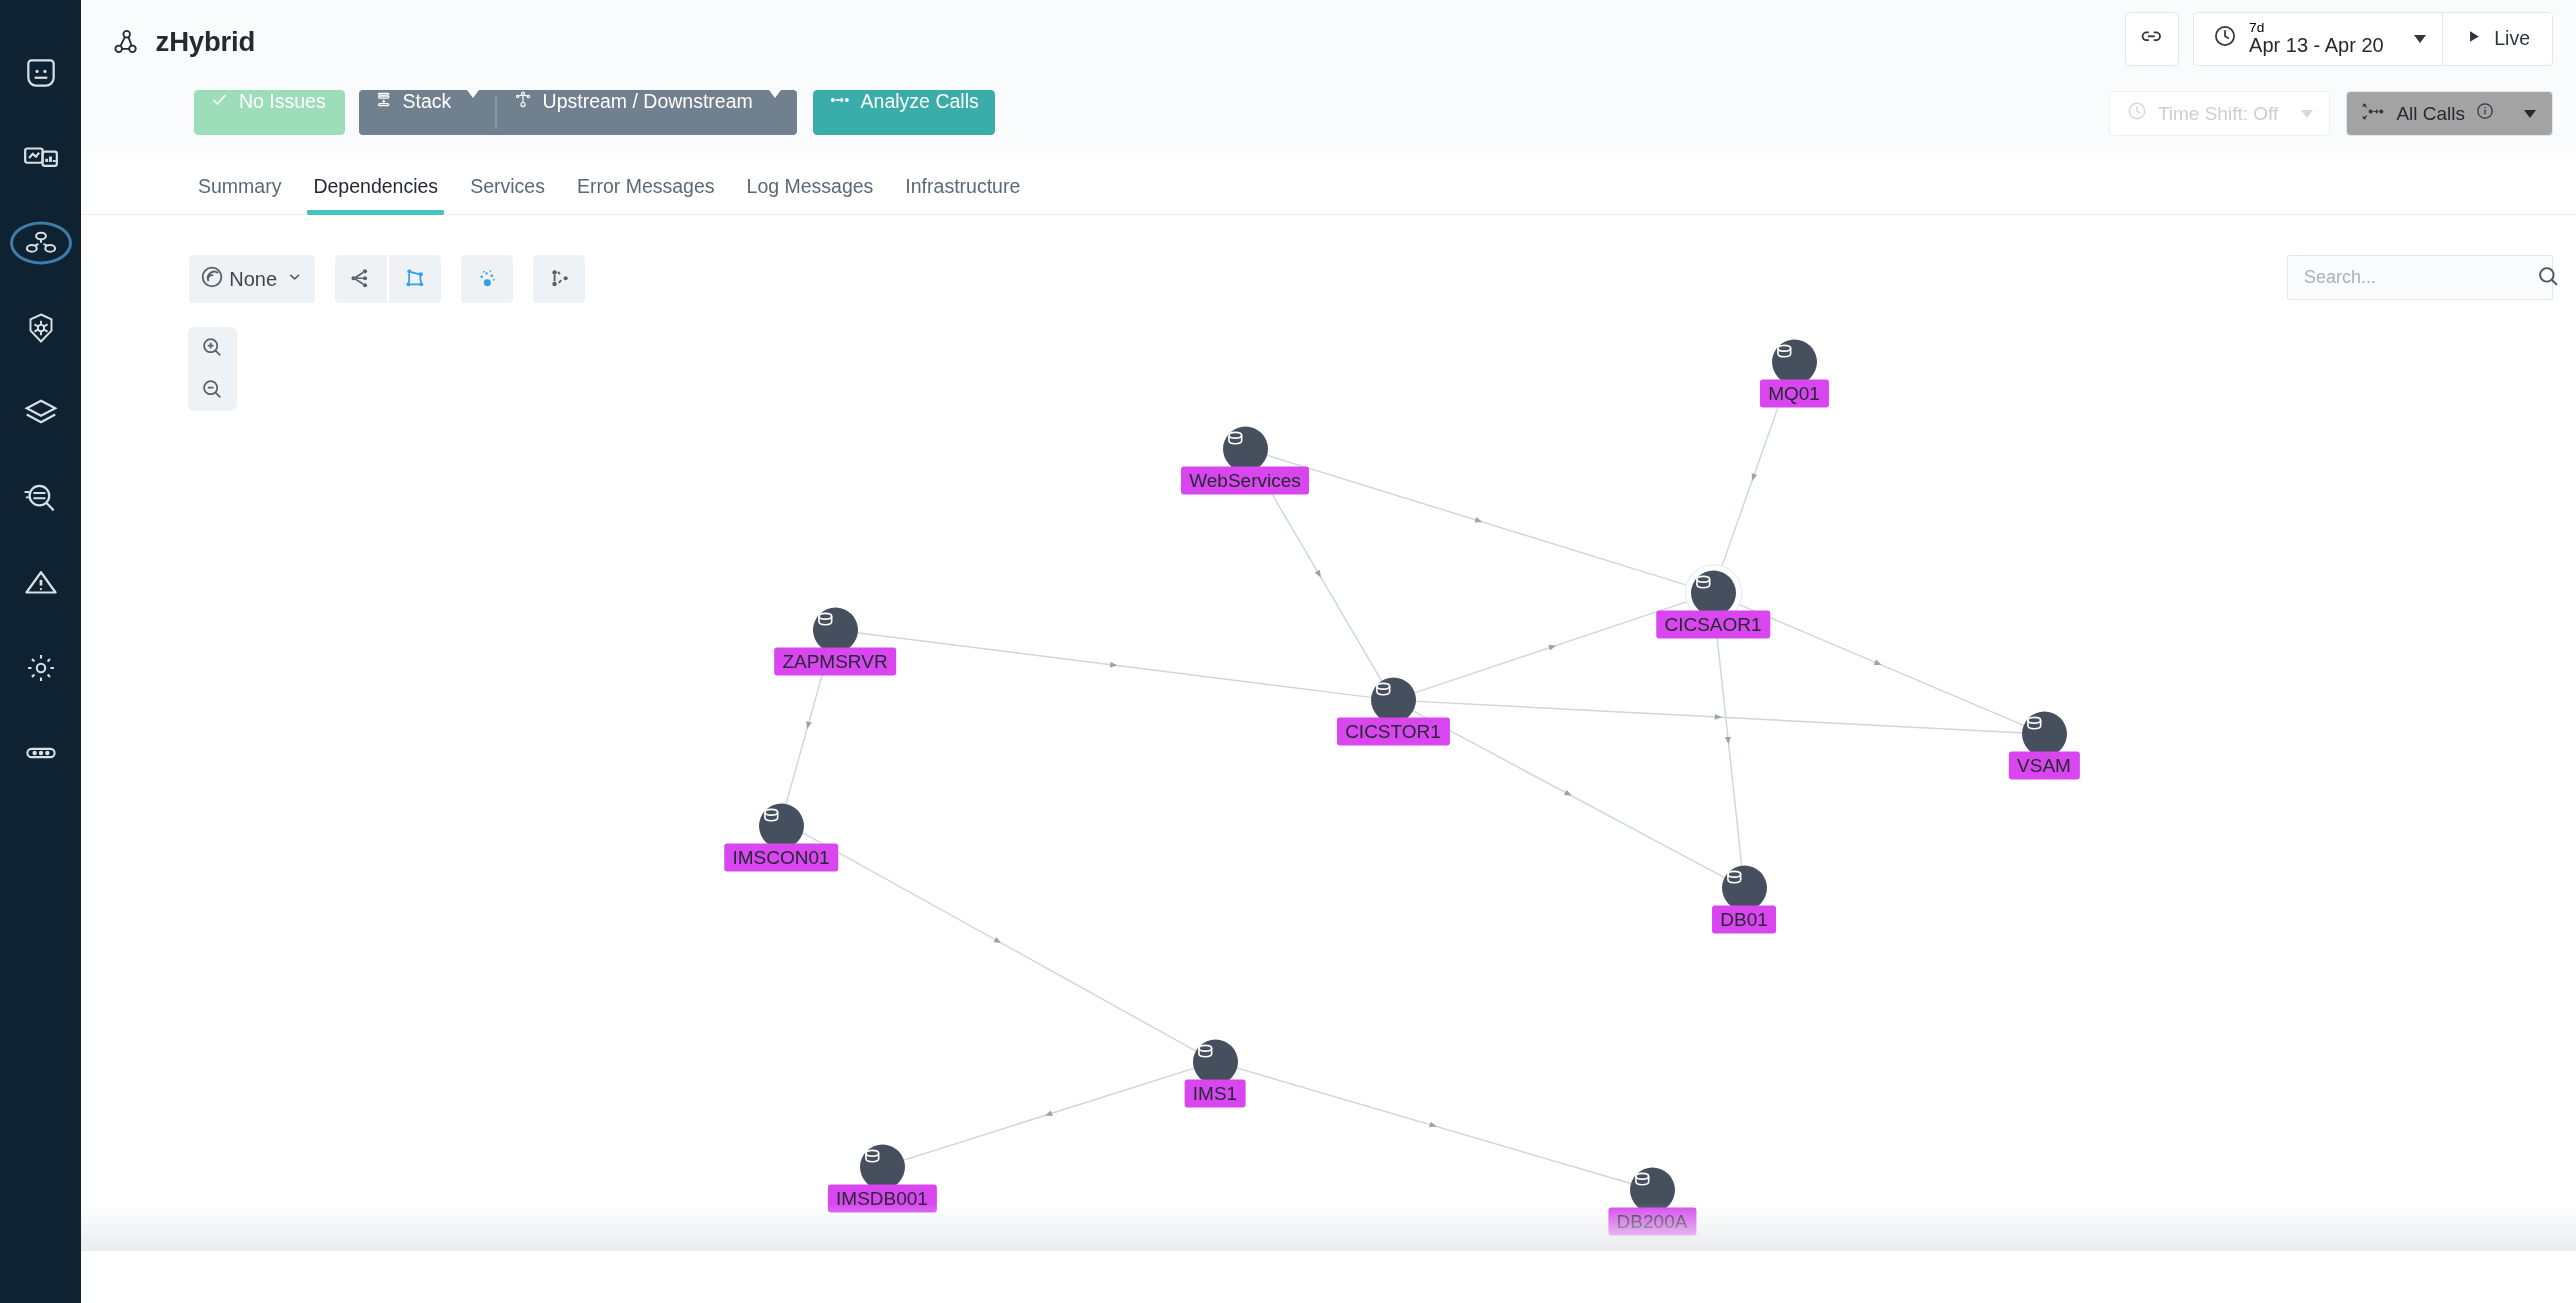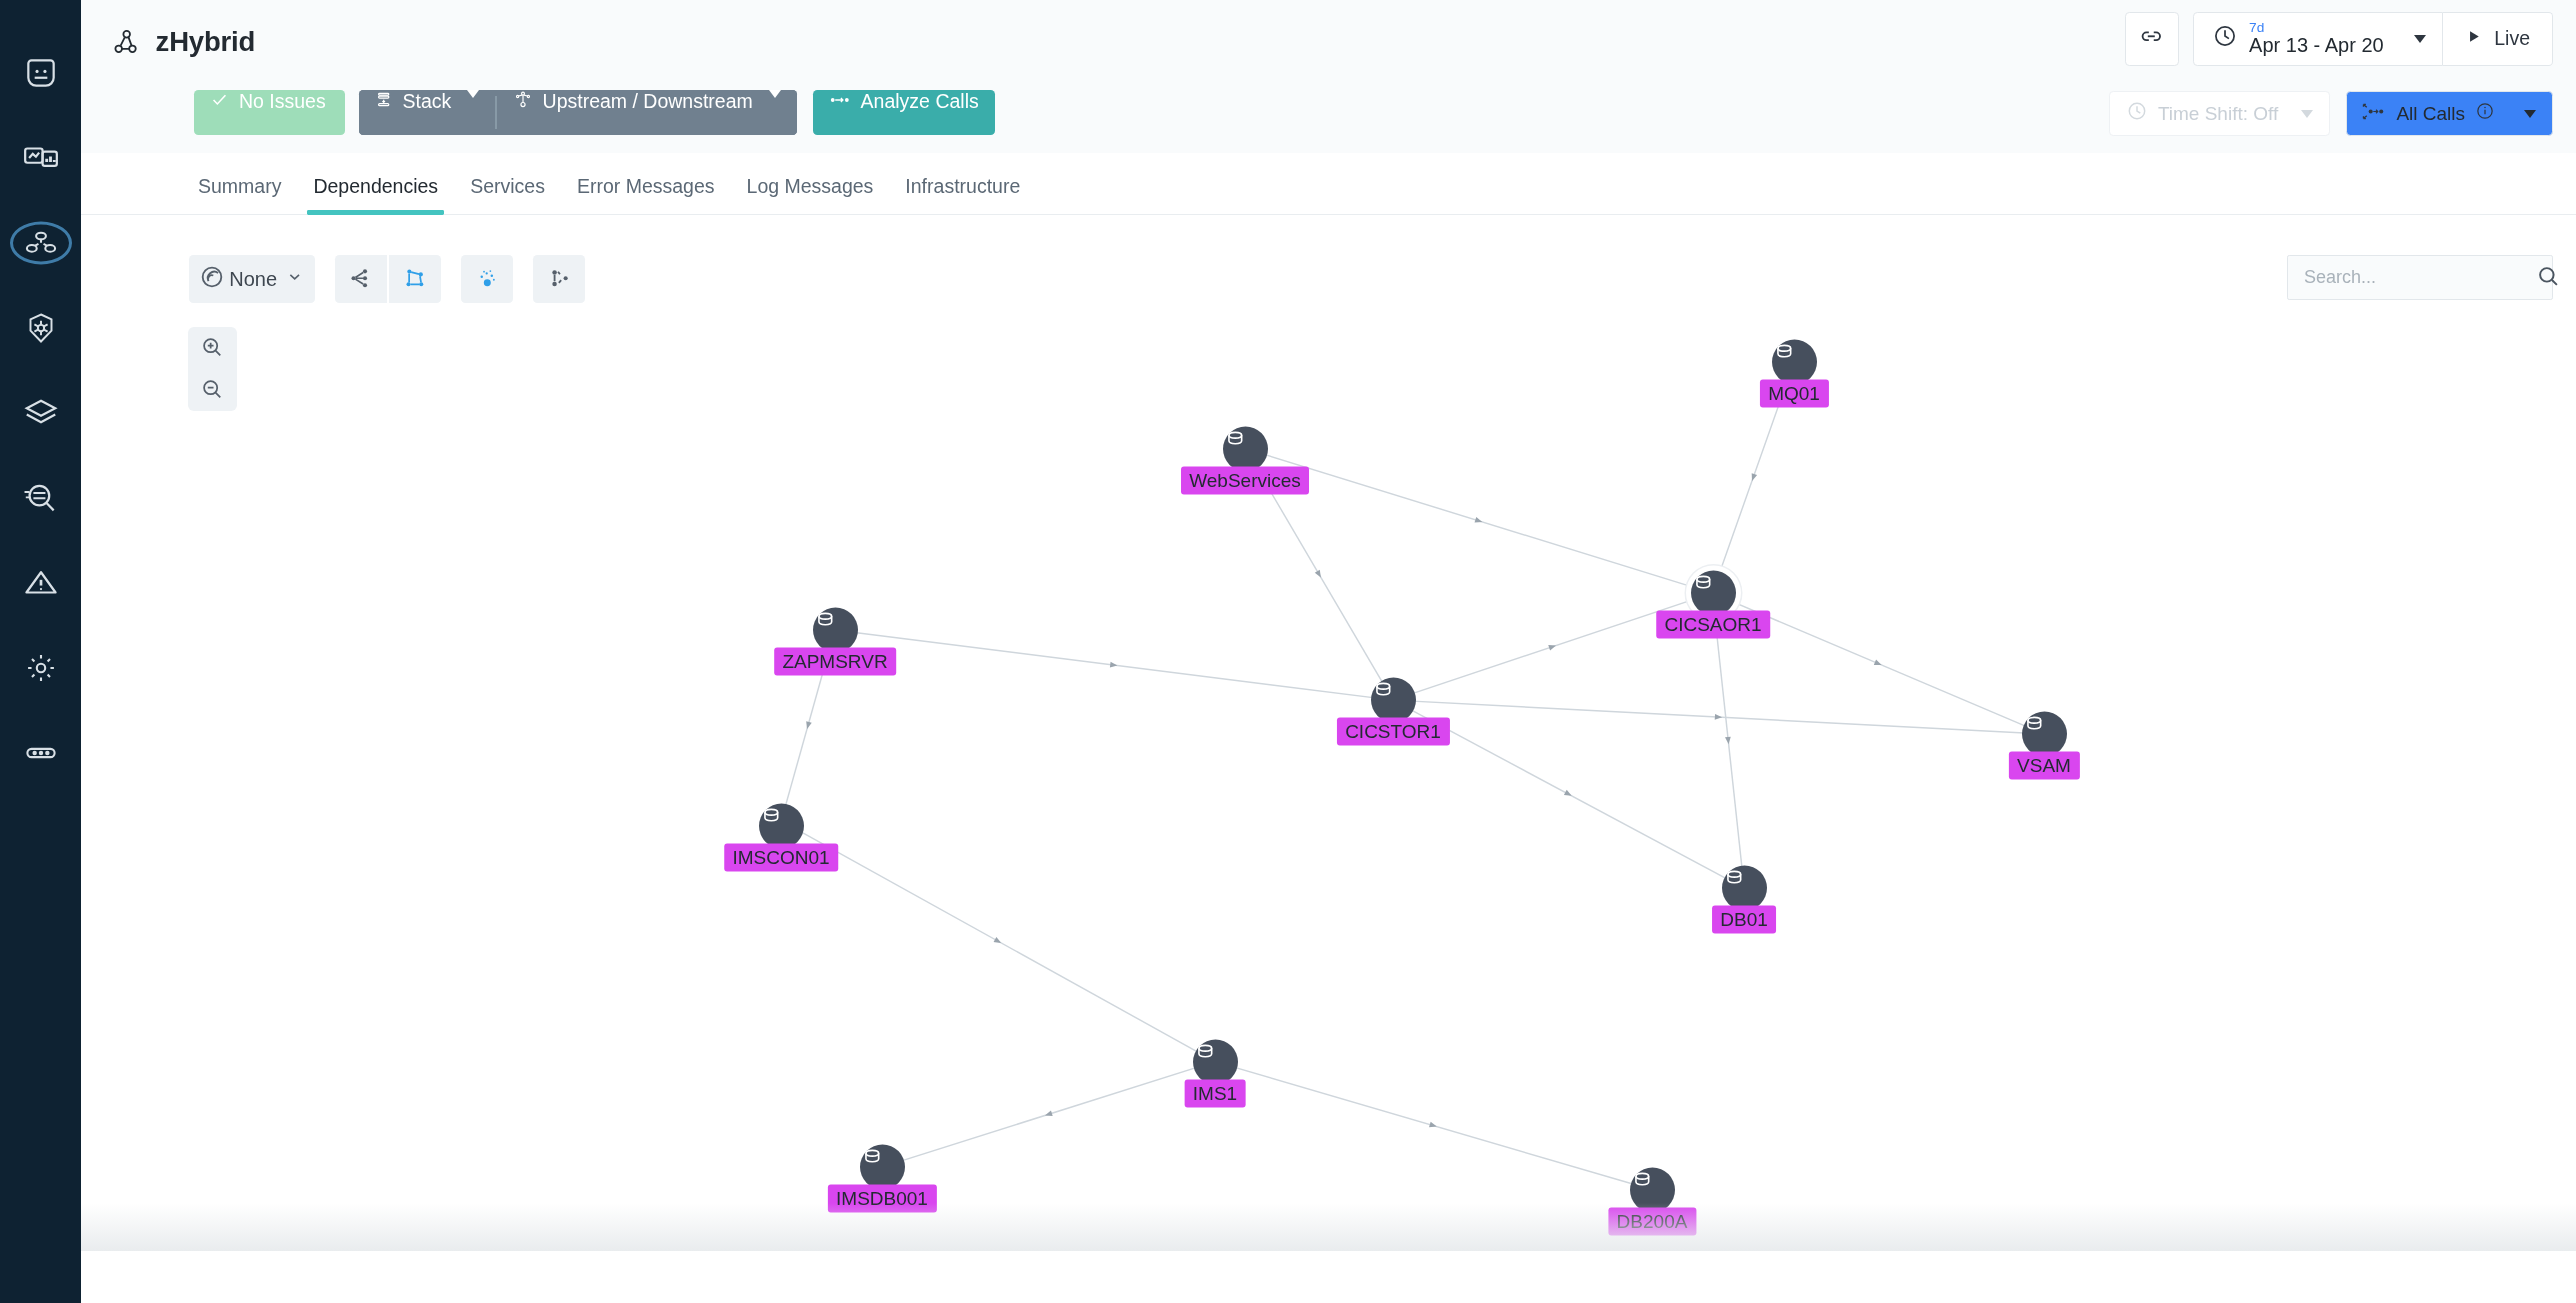--- a/index.html
+++ b/index.html
@@ -59,31 +59,31 @@
   #hdr-right-top { position: absolute; right: 23px; top: 11.6px; display: flex; align-items: center; }
   .obtn {
     height: 54px; background: #ffffff; border: 1.4px solid #e2e7eb;
     display: flex; align-items: center; justify-content: center;
     color: #2e3640; font-size: 19.5px; cursor: pointer; user-select: none;
   }
   #link-btn { width: 54px; border-radius: 4.3px; }
   #time-range-btn { border-radius: 4.3px 0 0 4.3px; padding: 0 16px 0 17.4px; gap: 11.6px; margin-left: 14.5px; }
   #live-btn { border-radius: 0 4.3px 4.3px 0; border-left: none; padding: 0 22px; gap: 11.6px; }
   .tr-labels { display: flex; flex-direction: column; line-height: 1.05; }
-  .tr-sub { font-size: 13.7px; color: #3b82f6; }
+  .tr-sub { font-size: 13.7px; color: #000000; }
   .tr-main { font-size: 20px; color: #232a31; }
 
   #hdr-right-bot { position: absolute; right: 23px; top: 91px; display: flex; align-items: center; }
   #timeshift-btn {
     height: 45px; border: 1.4px solid #eef1f4; border-radius: 4.3px; background: #fff;
     display: flex; align-items: center; gap: 10px; padding: 0 16px;
     color: #c8cfd6; font-size: 19px; cursor: default;
   }
   #allcalls-btn {
-    height: 45px; border: 1.4px solid #e2e7eb; border-radius: 4.3px; background: #3b82f6;
+    height: 45px; border: 1.4px solid #e2e7eb; border-radius: 4.3px; background: #a3a3a3;
     display: flex; align-items: center; gap: 10px; padding: 0 16px 0 14.5px;
     color: #232a31; font-size: 19px; margin-left: 16px; cursor: pointer;
   }
   #allcalls-btn .caret-down { margin-left: 19px; }
 
   
   #tabs {
     height: 62px; display: flex; align-items: flex-end; gap: 0;
     padding-left: 101px; background: #ffffff;
     border-bottom: 1.4px solid #e9edf0; position: relative;

